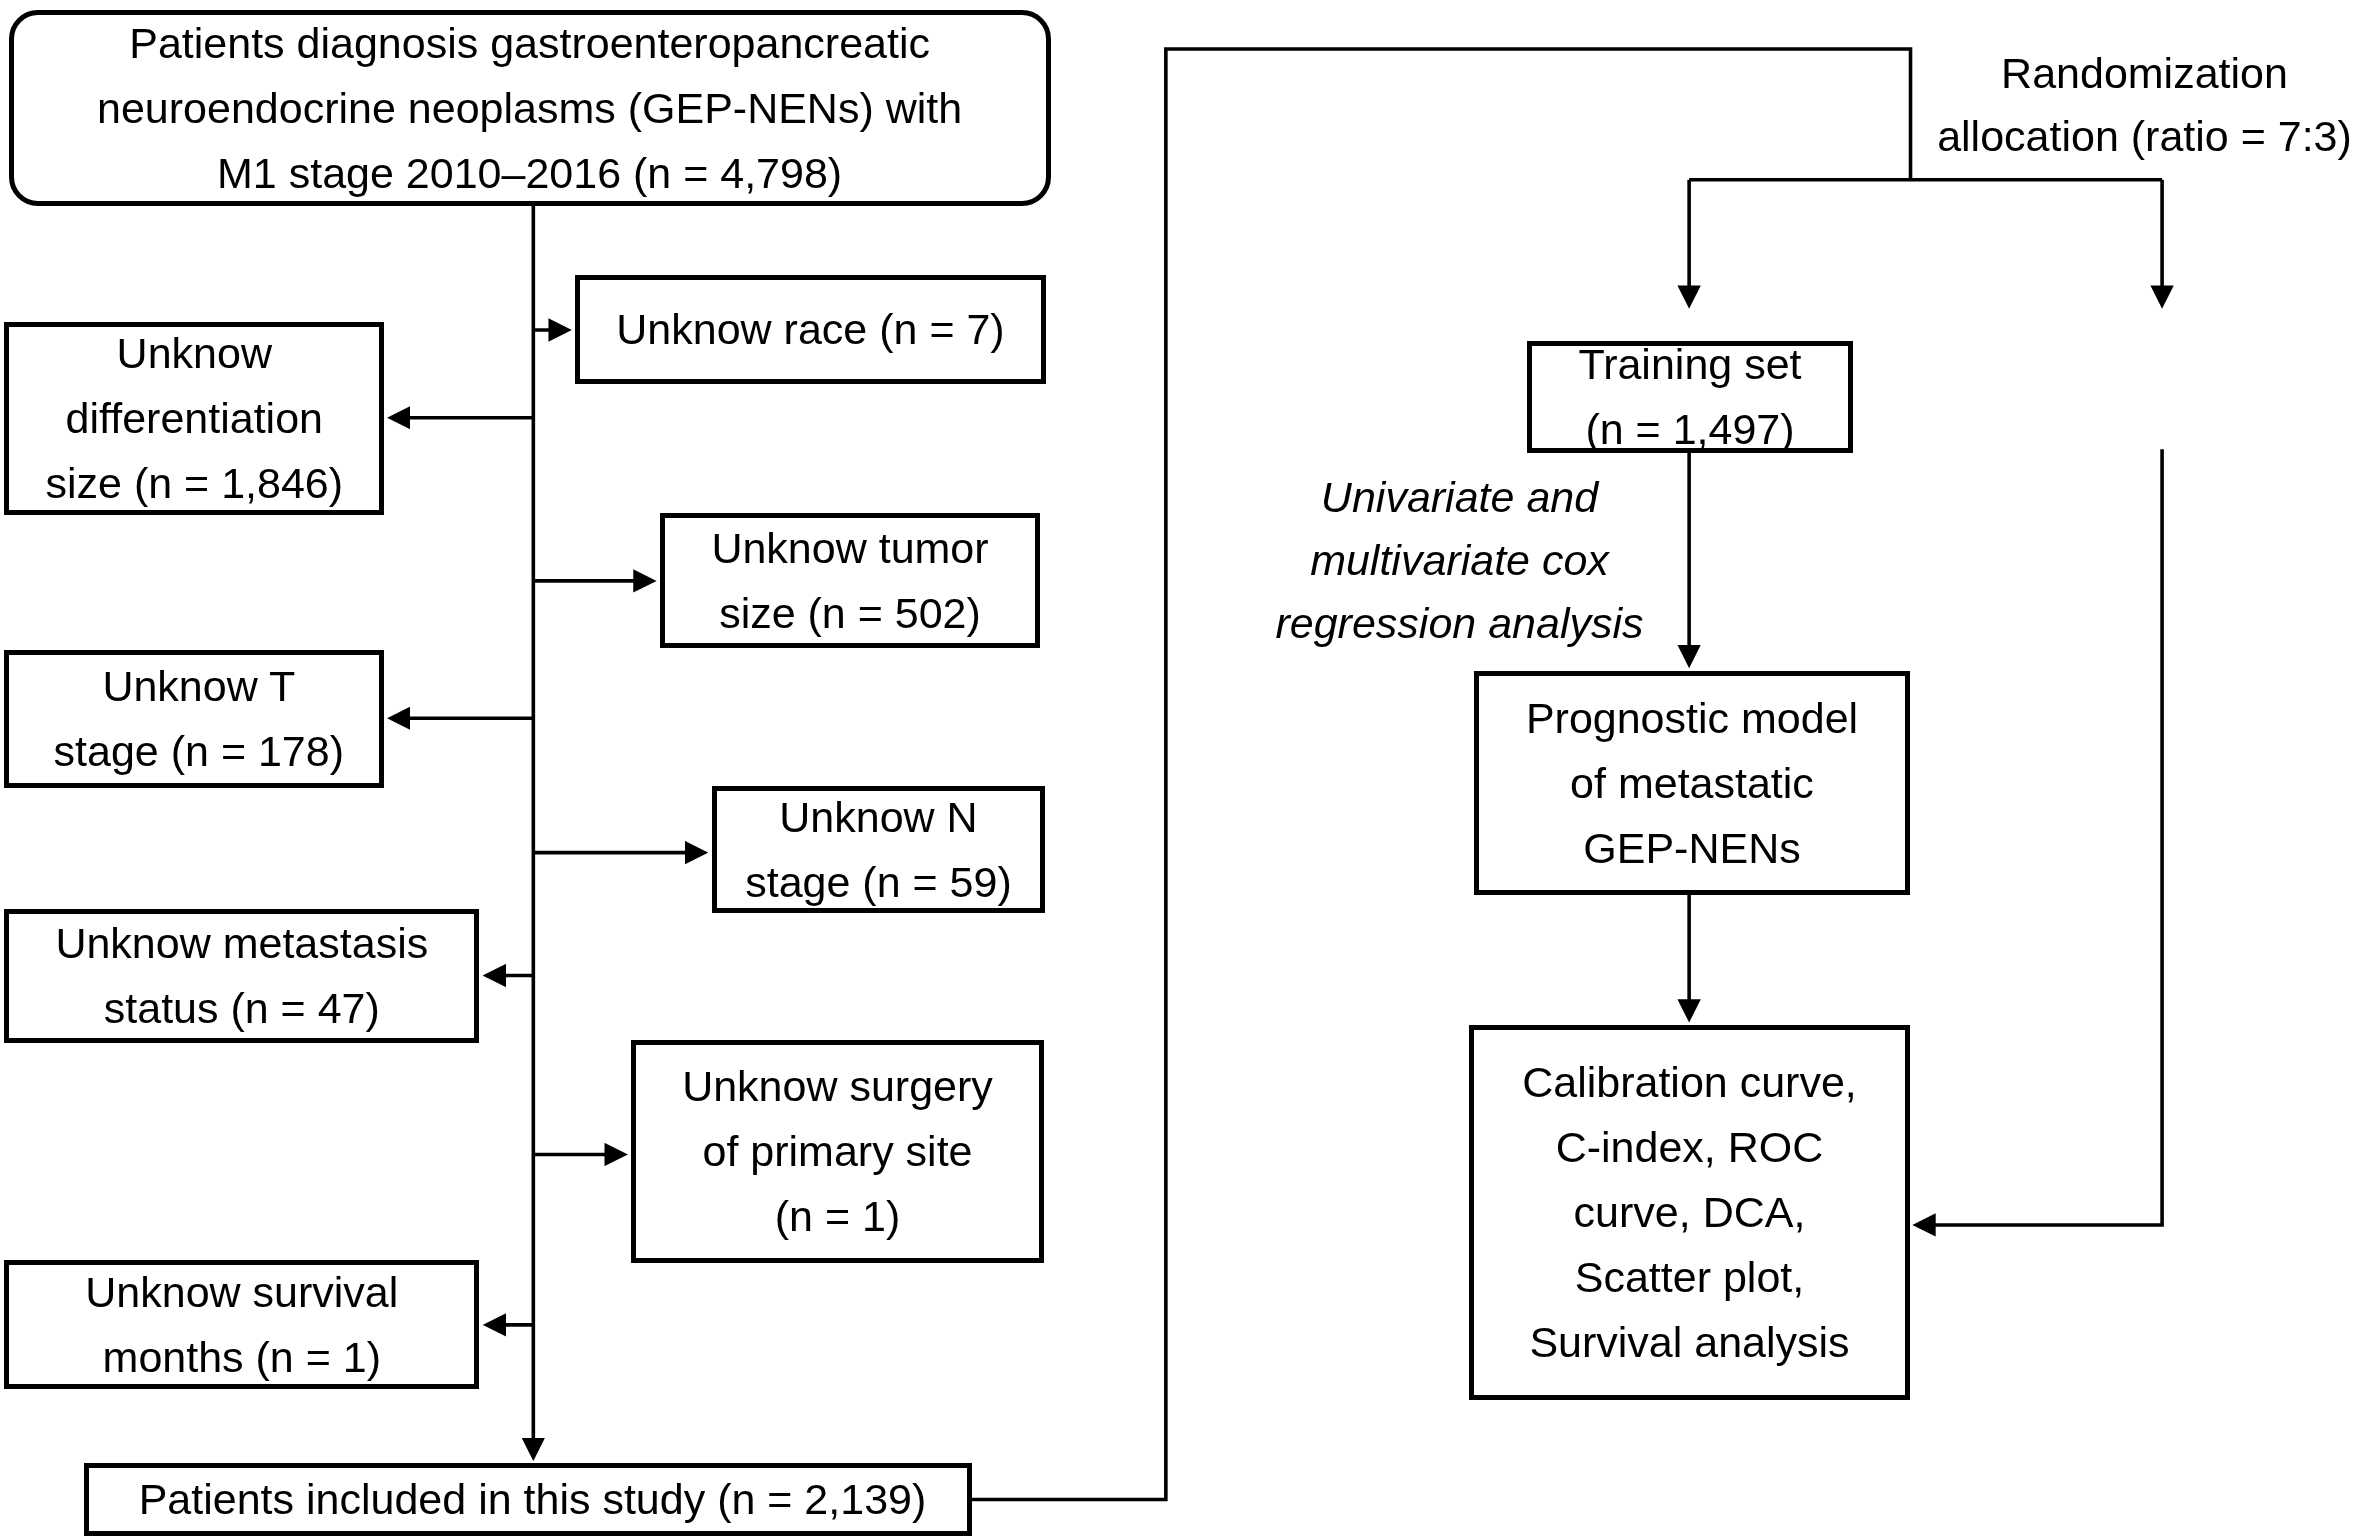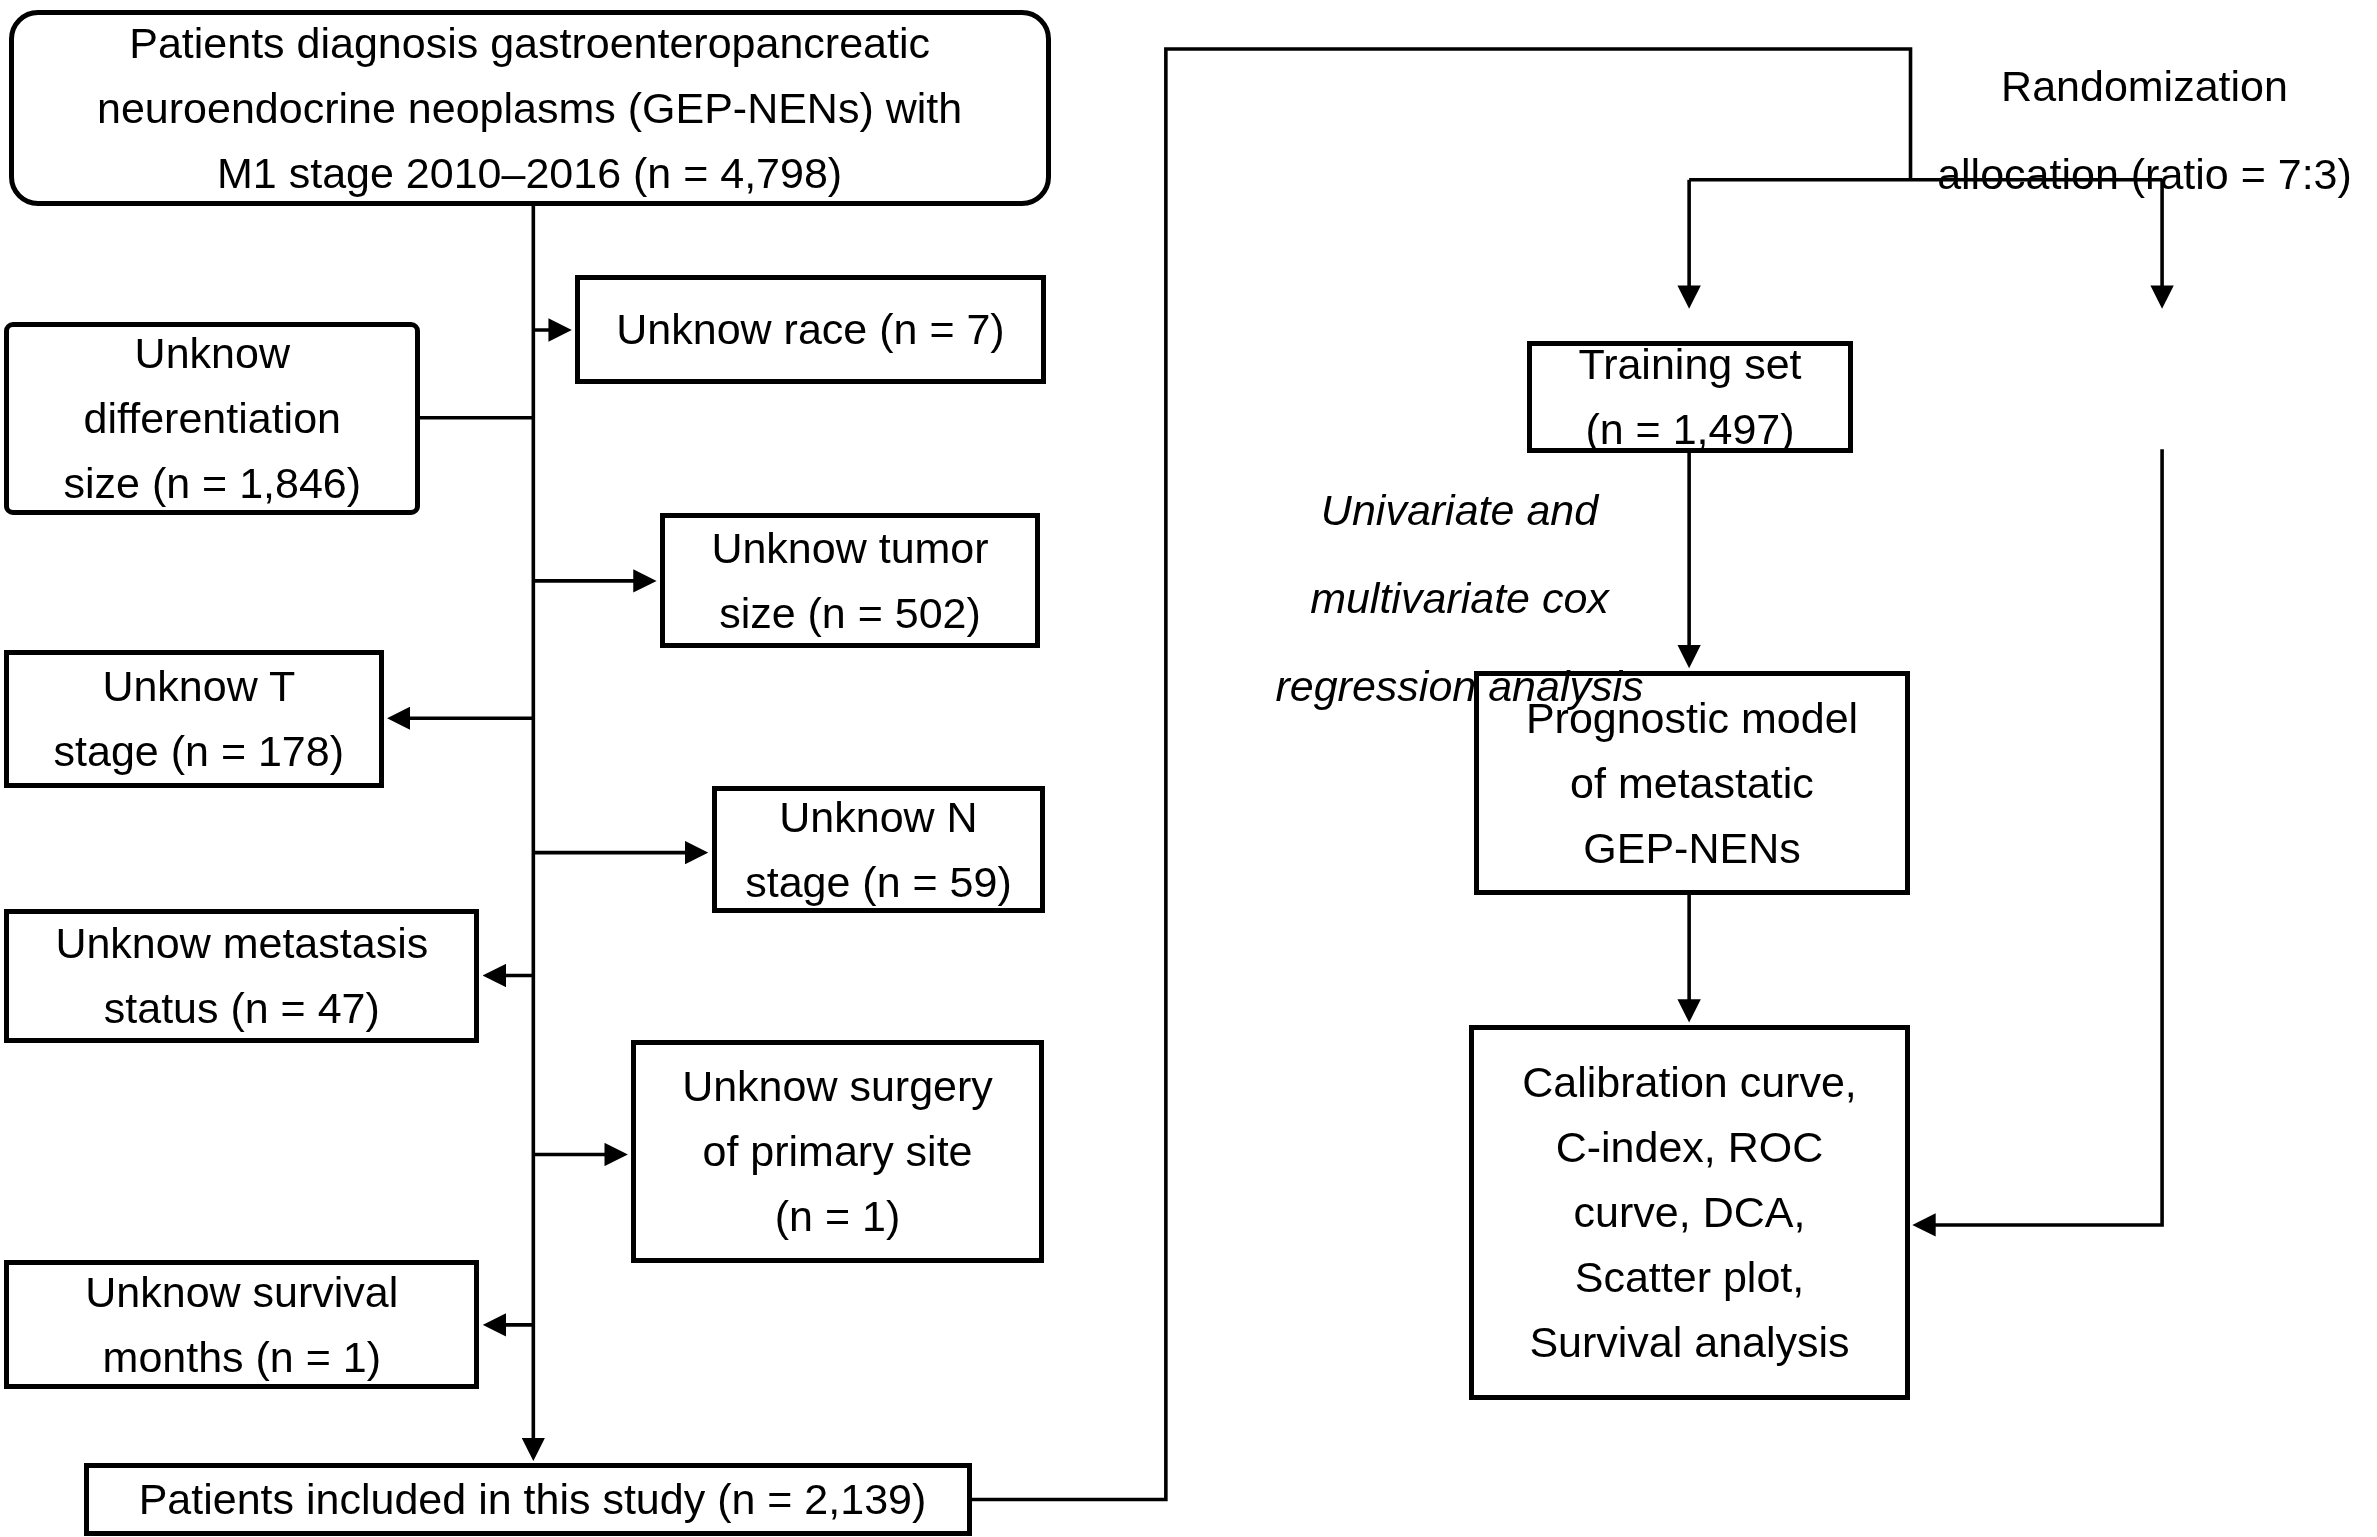--- a/index.html
+++ b/index.html
@@ -40,21 +40,21 @@
   }
   .lbl {
     white-space: pre-line;
     font-size: 43px;
     line-height: 65px;
   }
   .note {
     position: absolute;
     text-align: center;
     font-size: 43px;
-    line-height: 88px;
+    line-height: 63px;
     white-space: pre-line;
   }
 </style>
 </head>
 <body>
 
 <div class="canvas">
 
   <svg class="connectors" viewBox="0 0 3307 2138" xmlns="http://www.w3.org/2000/svg">
     <defs>
@@ -83,21 +83,21 @@
   <div class="node" style="left:8.6px; top:10px; width:1042px; height:196px;border-radius:29px;">
     <span class="lbl">Patients diagnosis gastroenteropancreatic
 neuroendocrine neoplasms (GEP-NENs) with
 M1 stage 2010–2016 (n = 4,798)</span>
   </div>
 
   <div class="node" style="left:575px; top:275px; width:471px; height:109px;">
     <span class="lbl">Unknow race (n = 7)</span>
   </div>
 
-  <div class="node" style="left:4.3px; top:322px; width:416px; height:193px;border-radius:9px;">
+  <div class="node" style="left:4.3px; top:322px; width:380px; height:193px;">
     <span class="lbl">Unknow
 differentiation
 size (n = 1,846)</span>
   </div>
 
   <div class="node" style="left:660px; top:513px; width:380px; height:135px;">
     <span class="lbl">Unknow tumor
 size (n = 502)</span>
   </div>
 

